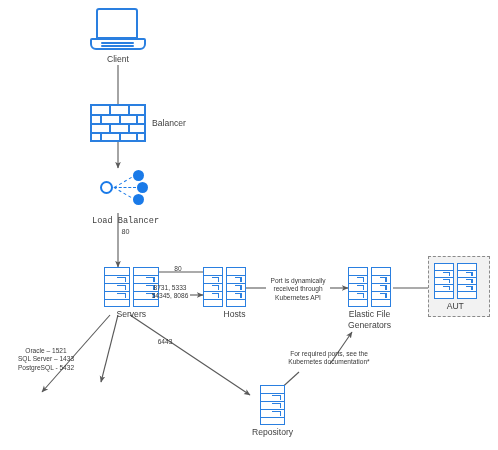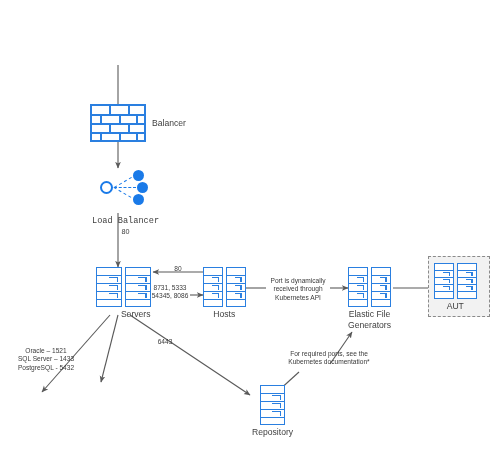--- a/index.html
+++ b/index.html
@@ -230,20 +230,30 @@
       <line x1="118" y1="315" x2="101" y2="382" marker-end="url(#ah)"></line>
 
       <line x1="130" y1="315" x2="250" y2="395" marker-end="url(#ah)"></line>
 
       <line x1="299" y1="372" x2="277" y2="392" marker-end="url(#ah)"></line>
 
       <line x1="330" y1="364" x2="352" y2="332" marker-end="url(#ah)"></line>
     </g>
   </svg>
 
+  <div class="node" style="left:90px; top:8px;">
+    <div class="laptop">
+      <div class="laptop-screen"></div>
+      <div class="laptop-base">
+        <div class="laptop-key" style="left:9px; top:2.4px; width:33px;"></div>
+        <div class="laptop-key" style="left:9px; top:5.4px; width:33px;"></div>
+      </div>
+    </div>
+    <div class="node-label">Client</div>
+  </div>
 
   <div style="position:absolute; left:90px; top:104px;">
     <div class="firewall">
       <div class="fw-h" style="top:8px;"></div>
       <div class="fw-h" style="top:17px;"></div>
       <div class="fw-h" style="top:26px;"></div>
       <div class="fw-v" style="left:17px; top:0; height:8px;"></div>
       <div class="fw-v" style="left:36px; top:0; height:8px;"></div>
       <div class="fw-v" style="left:8px; top:8px; height:9px;"></div>
       <div class="fw-v" style="left:27px; top:8px; height:9px;"></div>
@@ -264,21 +274,21 @@
       <div class="lb-line" style="left:14px; top:19px; width:22px;"></div>
       <div class="lb-line" style="left:14px; top:19px; width:20px; transform:rotate(30deg);"></div>
       <div class="lb-dot" style="left:33px; top:2px;"></div>
       <div class="lb-dot" style="left:37px; top:14px;"></div>
       <div class="lb-dot" style="left:33px; top:26px;"></div>
     </div>
     <div class="node-label" style="margin-top:8px;font-family:Liberation Mono, monospace;">Load Balancer</div>
     <div class="node-sublabel">80</div>
   </div>
 
-  <div class="node" style="left:96px; top:267px;align-items:flex-end;">
+  <div class="node" style="left:104px; top:267px;">
     <div class="stack-group">
       <div class="stack" style="width:26px; height:40px;">
         <div class="stack-row" style="top:7px;"></div>
         <div class="stack-row" style="top:15px;"></div>
         <div class="stack-row" style="top:23px;"></div>
         <div class="stack-row" style="top:31px;"></div>
         <div class="stack-tick" style="right:3px; top:9px; width:9px; height:1.4px;"></div>
         <div class="stack-tick" style="right:3px; top:9px; width:1.4px; height:5px;"></div>
         <div class="stack-tick" style="right:3px; top:17px; width:9px; height:1.4px;"></div>
         <div class="stack-tick" style="right:3px; top:17px; width:1.4px; height:5px;"></div>
@@ -294,21 +304,21 @@
         <div class="stack-tick" style="right:3px; top:9px; width:1.4px; height:5px;"></div>
         <div class="stack-tick" style="right:3px; top:17px; width:9px; height:1.4px;"></div>
         <div class="stack-tick" style="right:3px; top:17px; width:1.4px; height:5px;"></div>
         <div class="stack-tick" style="right:3px; top:25px; width:9px; height:1.4px;"></div>
         <div class="stack-tick" style="right:3px; top:25px; width:1.4px; height:5px;"></div>
       </div>
     </div>
     <div class="node-label">Servers</div>
   </div>
 
-  <div class="node" style="left:203px; top:267px;">
+  <div class="node" style="left:203px; top:267px;align-items:flex-end;">
     <div class="stack-group">
       <div class="stack" style="width:20px; height:40px;">
         <div class="stack-row" style="top:7px;"></div>
         <div class="stack-row" style="top:15px;"></div>
         <div class="stack-row" style="top:23px;"></div>
         <div class="stack-row" style="top:31px;"></div>
         <div class="stack-tick" style="right:3px; top:9px; width:7px; height:1.4px;"></div>
         <div class="stack-tick" style="right:3px; top:9px; width:1.4px; height:5px;"></div>
         <div class="stack-tick" style="right:3px; top:17px; width:7px; height:1.4px;"></div>
         <div class="stack-tick" style="right:3px; top:17px; width:1.4px; height:5px;"></div>

